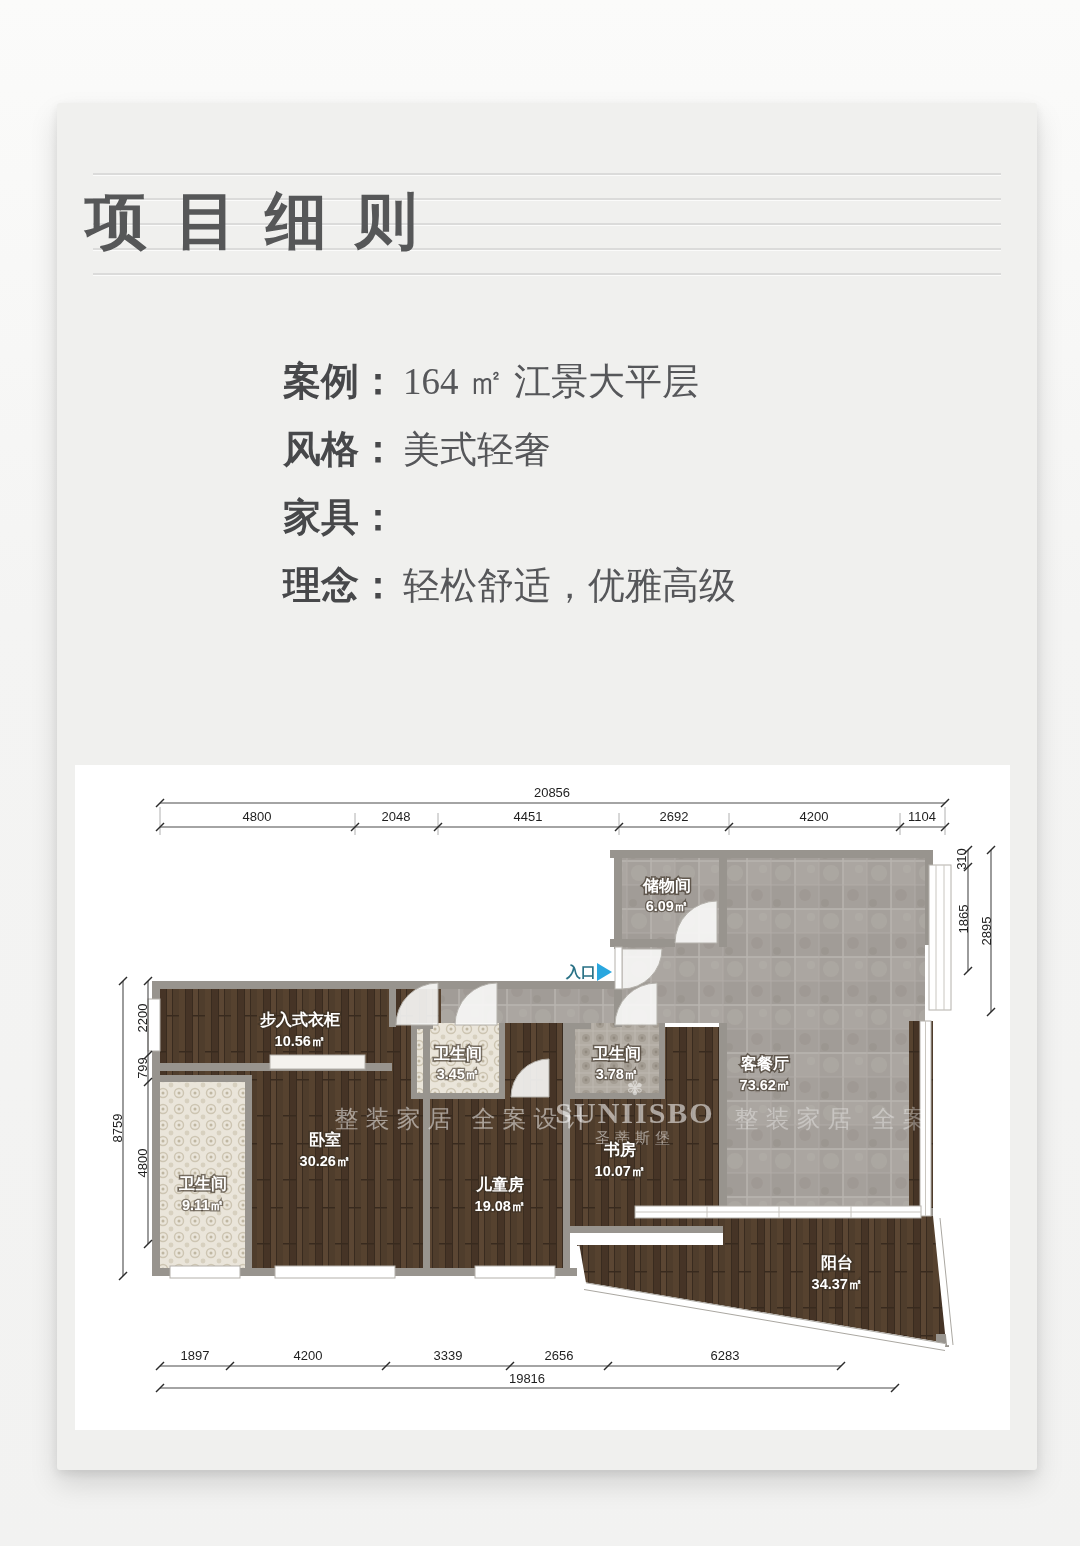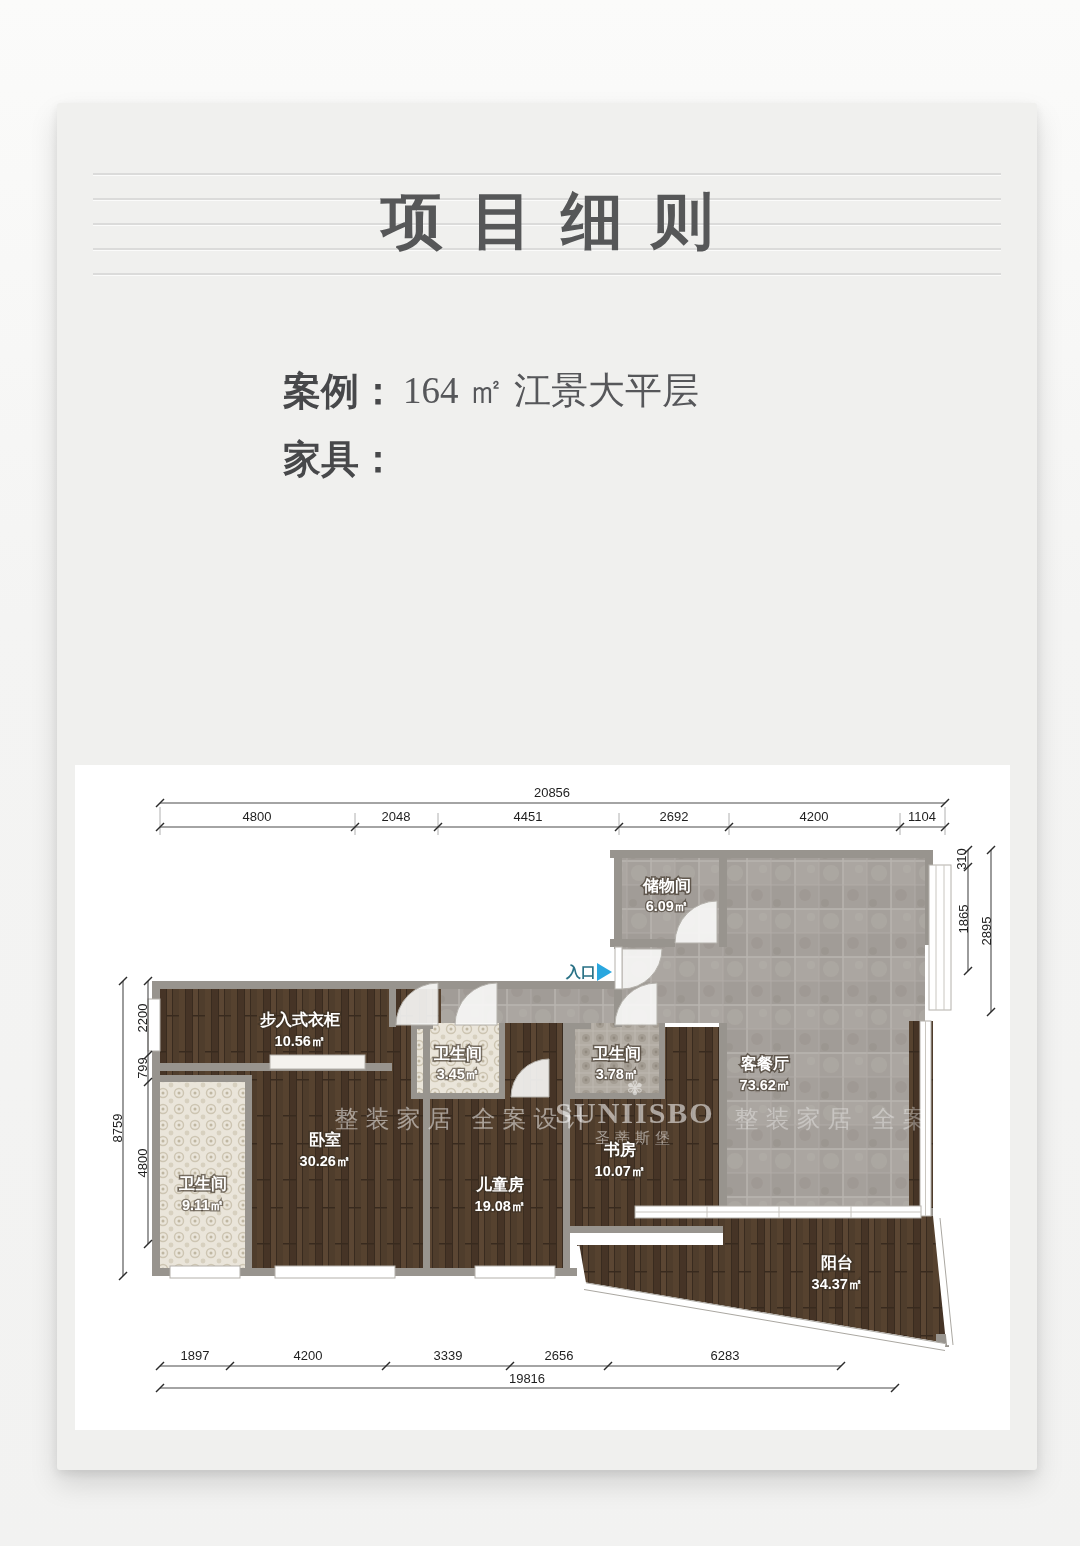--- a/index.html
+++ b/index.html
@@ -5,26 +5,26 @@
   html,body{margin:0;padding:0;}
   .page{position:relative;width:1080px;height:1546px;overflow:hidden;
         background:linear-gradient(180deg,#fbfbfa 0%,#f4f4f3 40%,#f2f2f1 100%);
         font-family:"Liberation Sans",sans-serif;}
   .card{position:absolute;left:57px;top:103px;width:980px;height:1367px;
         background:#f0f0ee;border-radius:3px;
         box-shadow:0 14px 28px rgba(0,0,0,.13),0 4px 10px rgba(0,0,0,.08);}
   
   .rules{position:absolute;left:36px;right:36px;top:70px;height:104px;}
   .rule{position:absolute;left:0;right:0;height:2px;background:#dbdbda;box-shadow:0 1px 0 #fbfbfa;}
-  .title{position:absolute;left:0;top:84px;width:100%;text-align:center;
+  .title{position:absolute;left:0;top:84px;width:100%;text-align:left;
          font-family:"Liberation Serif",serif;font-weight:700;font-size:62px;
          color:#565758;letter-spacing:28px;text-indent:28px;line-height:1.1;}
   
   .info{position:absolute;left:226px;top:263px;}
-  .info-row{display:flex;align-items:flex-start;height:41px;margin-bottom:27px;white-space:nowrap;}
+  .info-row{display:flex;align-items:flex-end;height:41px;margin-bottom:27px;white-space:nowrap;}
   .info-label{font-family:"Liberation Serif",serif;font-weight:700;font-size:38px;color:#47484a;}
   .info-value{font-family:"Liberation Serif",serif;font-weight:400;font-size:37px;color:#56575a;margin-left:6px;}
   
   .plan{position:absolute;left:18px;top:662px;width:935px;height:665px;background:#ffffff;}
   
   .dim-num{font:13px "Liberation Sans",sans-serif;fill:#1e1e1e;text-anchor:middle;}
   .dim-line{stroke:#4a4a4a;stroke-width:1.1;}
   .tick{stroke:#2b2b2b;stroke-width:1.5;}
   .witness{stroke:#9c9c9c;stroke-width:.8;}
   .room-name{font:700 16px "Liberation Sans",sans-serif;fill:#ffffff;text-anchor:middle;
@@ -52,21 +52,29 @@
       <div class="rule" style="top:100px"></div>
     </div>
     <div class="title">项目细则</div>
 
     <div class="info">
       <div class="info-row">
         <span class="info-label">案例：</span>
         <span class="info-value">164 ㎡ 江景大平层</span>
       </div>
       <div class="info-row">
+        <span class="info-label">风格：</span>
+        <span class="info-value">美式轻奢</span>
+      </div>
+      <div class="info-row">
         <span class="info-label">家具：</span>
+      </div>
+      <div class="info-row">
+        <span class="info-label">理念：</span>
+        <span class="info-value">轻松舒适，优雅高级</span>
       </div>
     </div>
 
     <div class="plan">
       <svg width="935" height="665" viewBox="0 0 935 665">
         <defs>
           <pattern id="wood" width="26" height="64" patternUnits="userSpaceOnUse">
             <rect width="26" height="64" fill="#4c3a2b"></rect>
             <rect x="0" width="6" height="64" fill="#56422f"></rect>
             <rect x="6" width="1" height="64" fill="#392b1f"></rect>

